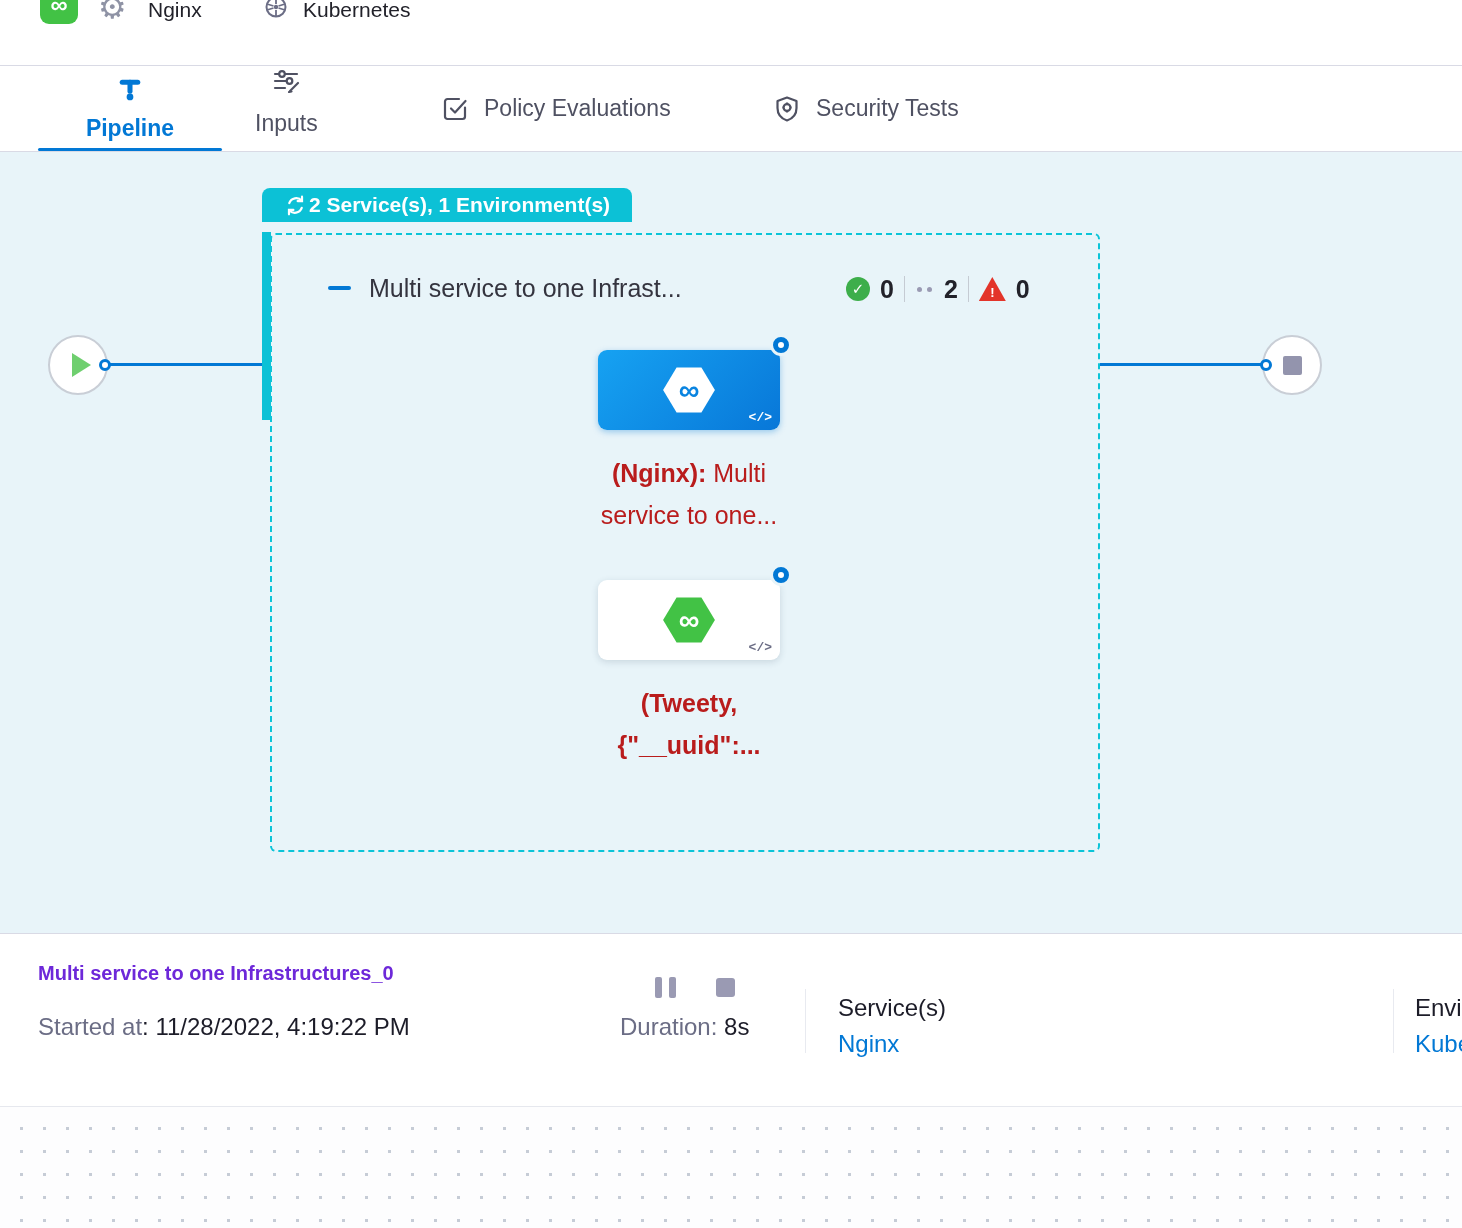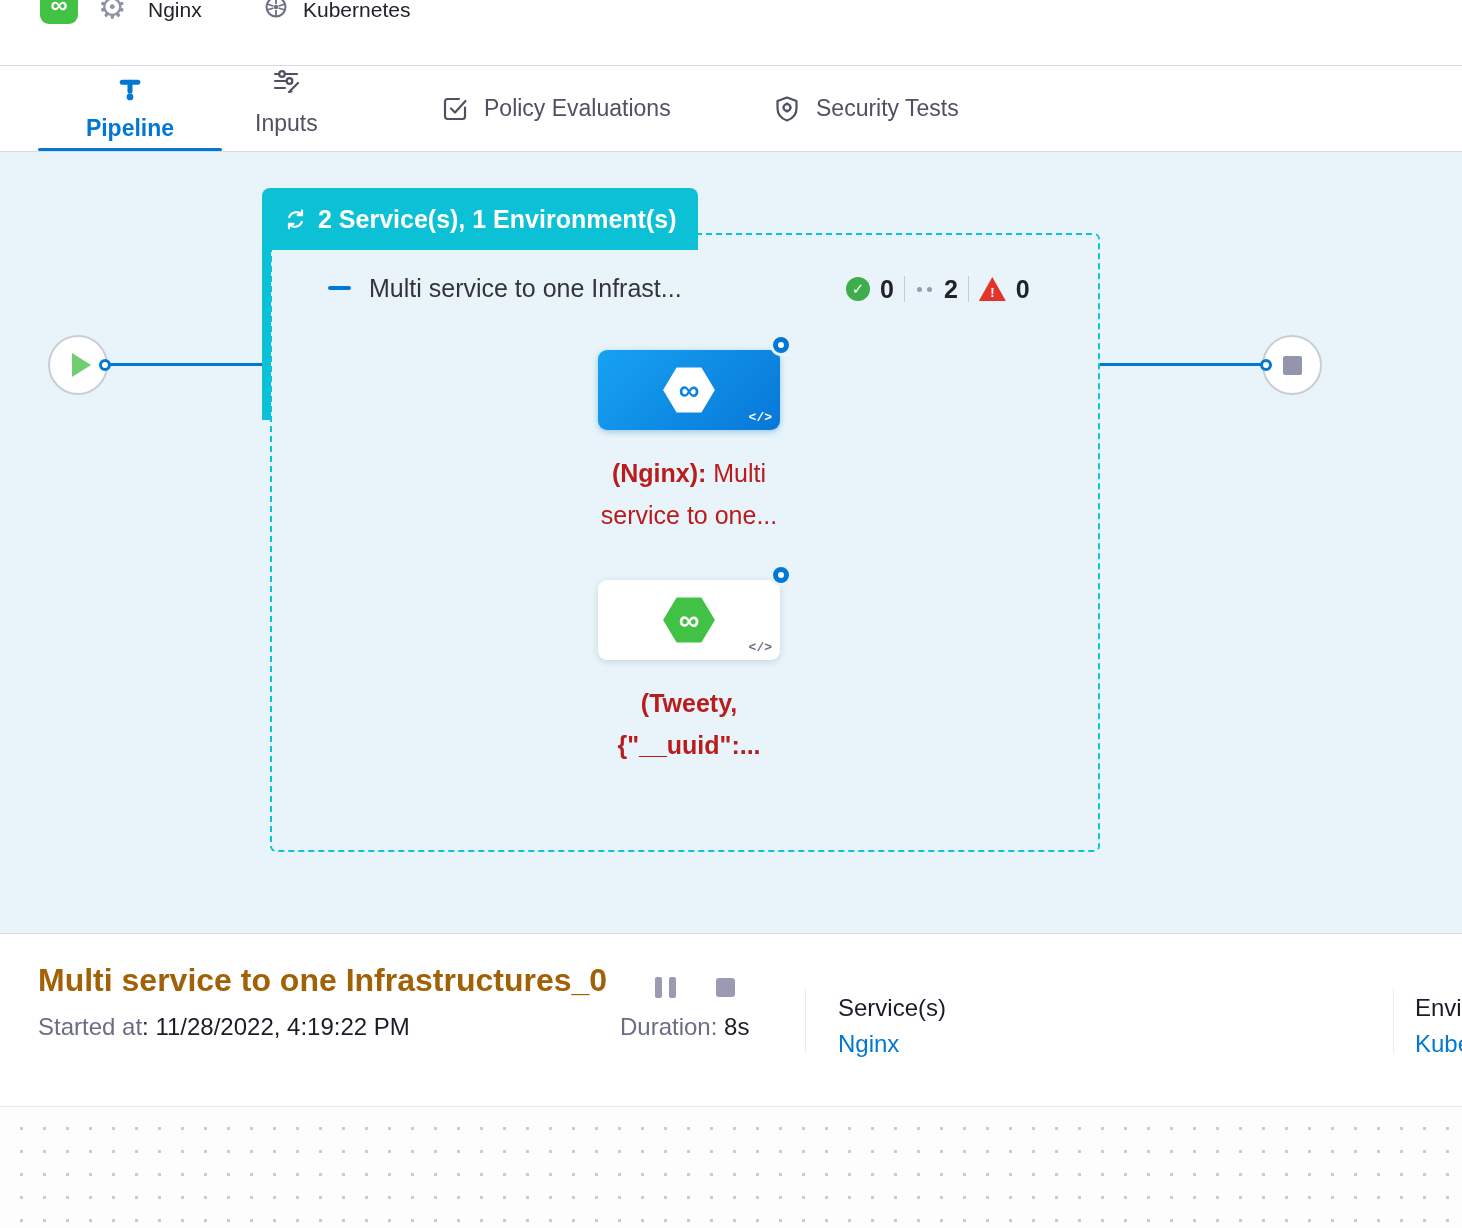--- a/index.html
+++ b/index.html
@@ -22,21 +22,21 @@
   .tab.active { color:#0278d5; font-weight:bold;flex-direction:column; }
   .tab-underline { position:absolute; left:38px; bottom:0; width:184px; height:3px; background:#0278d5; border-radius:2px; }
   .tab-pipeline { left:38px; width:184px; justify-content:center; gap:12px; }
   .tab-inputs { left:255px;flex-direction:column; }
   .tab-policy { left:440px; }
   .tab-security { left:772px; }
 
   
   .canvas { position:absolute; left:0; top:152px; width:1462px; height:781px; background:#e8f4f9; overflow:hidden; }
 
-  .stage-badge { position:absolute; left:262px; top:36px; height:62px; padding:0 22px; background:#0cc1d6; border-radius:8px 8px 0 0; display:flex; align-items:center; gap:11px; color:#fff; font-size:25px; font-weight:600; white-space:nowrap; z-index:3; }
+  .stage-badge { position:absolute; left:262px; top:36px; height:34px; padding:0 22px; background:#0cc1d6; border-radius:8px 8px 0 0; display:flex; align-items:center; gap:2px; color:#fff; font-size:21px; font-weight:600; white-space:nowrap; z-index:3; }
   .stage-strip { position:absolute; left:262px; top:80px; width:9px; height:188px; background:#0cc1d6; z-index:2; }
   .stage-box { position:absolute; left:270px; top:81px; width:830px; height:619px; border:2px dashed #0bc4d8; border-radius:6px; z-index:2; }
 
   .group-header { position:absolute; left:328px; top:120px; height:32px; display:flex; align-items:center; z-index:4; }
   .collapse-minus { width:23px; height:4px; background:#0278d5; border-radius:2px; margin-right:18px; cursor:pointer; }
   .group-title { font-size:25px; color:#34343f; }
 
   .status-row { position:absolute; left:846px; top:122px; height:30px; display:flex; align-items:center; gap:10px; z-index:4; }
   .st-num { font-size:25px; font-weight:600; color:#22222a; }
   .st-sep { width:1px; height:26px; background:#c5cbd3; }
@@ -68,21 +68,21 @@
   .code-grey { color:#6b6d85; }
   .exec-ring { position:absolute; top:-13px; right:-9px; width:16px; height:16px; background:#fff; border:5px solid #0278d5; border-radius:50%; box-shadow:0 0 0 3px #e8f4f9; }
 
   .node-label { position:absolute; left:519px; width:340px; text-align:center; font-size:25px; line-height:42px; color:#b91c1c; z-index:4; }
   .label-nginx { top:300px; }
   .label-tweety { top:530px; }
   .node-label b { font-weight:bold; }
 
   
   .footer { position:absolute; left:0; top:933px; width:1462px; height:173px; background:#fff; border-top:1px solid #d9dae5; overflow:hidden; }
-  .exec-title { position:absolute; left:38px; top:28px; font-size:32px; font-weight:bold; color:#a16207; }
+  .exec-title { position:absolute; left:38px; top:28px; font-size:20px; font-weight:bold; color:#6d28d9; }
   .started-row { position:absolute; left:38px; top:79px; font-size:24px; color:#1c1c28; }
   .grey { color:#6b6d85; }
   .pause-btn { position:absolute; left:655px; top:43px; display:flex; gap:7px; cursor:pointer; }
   .pause-btn i { width:7px; height:21px; background:#9a9ab3; border-radius:2px; }
   .stopexec-btn { position:absolute; left:716px; top:44px; width:19px; height:19px; background:#9a9ab3; border-radius:3px; cursor:pointer; }
   .duration-row { position:absolute; left:620px; top:79px; font-size:24px; color:#1c1c28; }
   .f-divider { position:absolute; top:55px; width:1px; height:64px; background:#e8eaf0; }
   .col-label { position:absolute; top:60px; font-size:24px; color:#1c1c28; }
   .col-value { position:absolute; top:96px; font-size:24px; color:#0278d5; cursor:pointer; }
 

